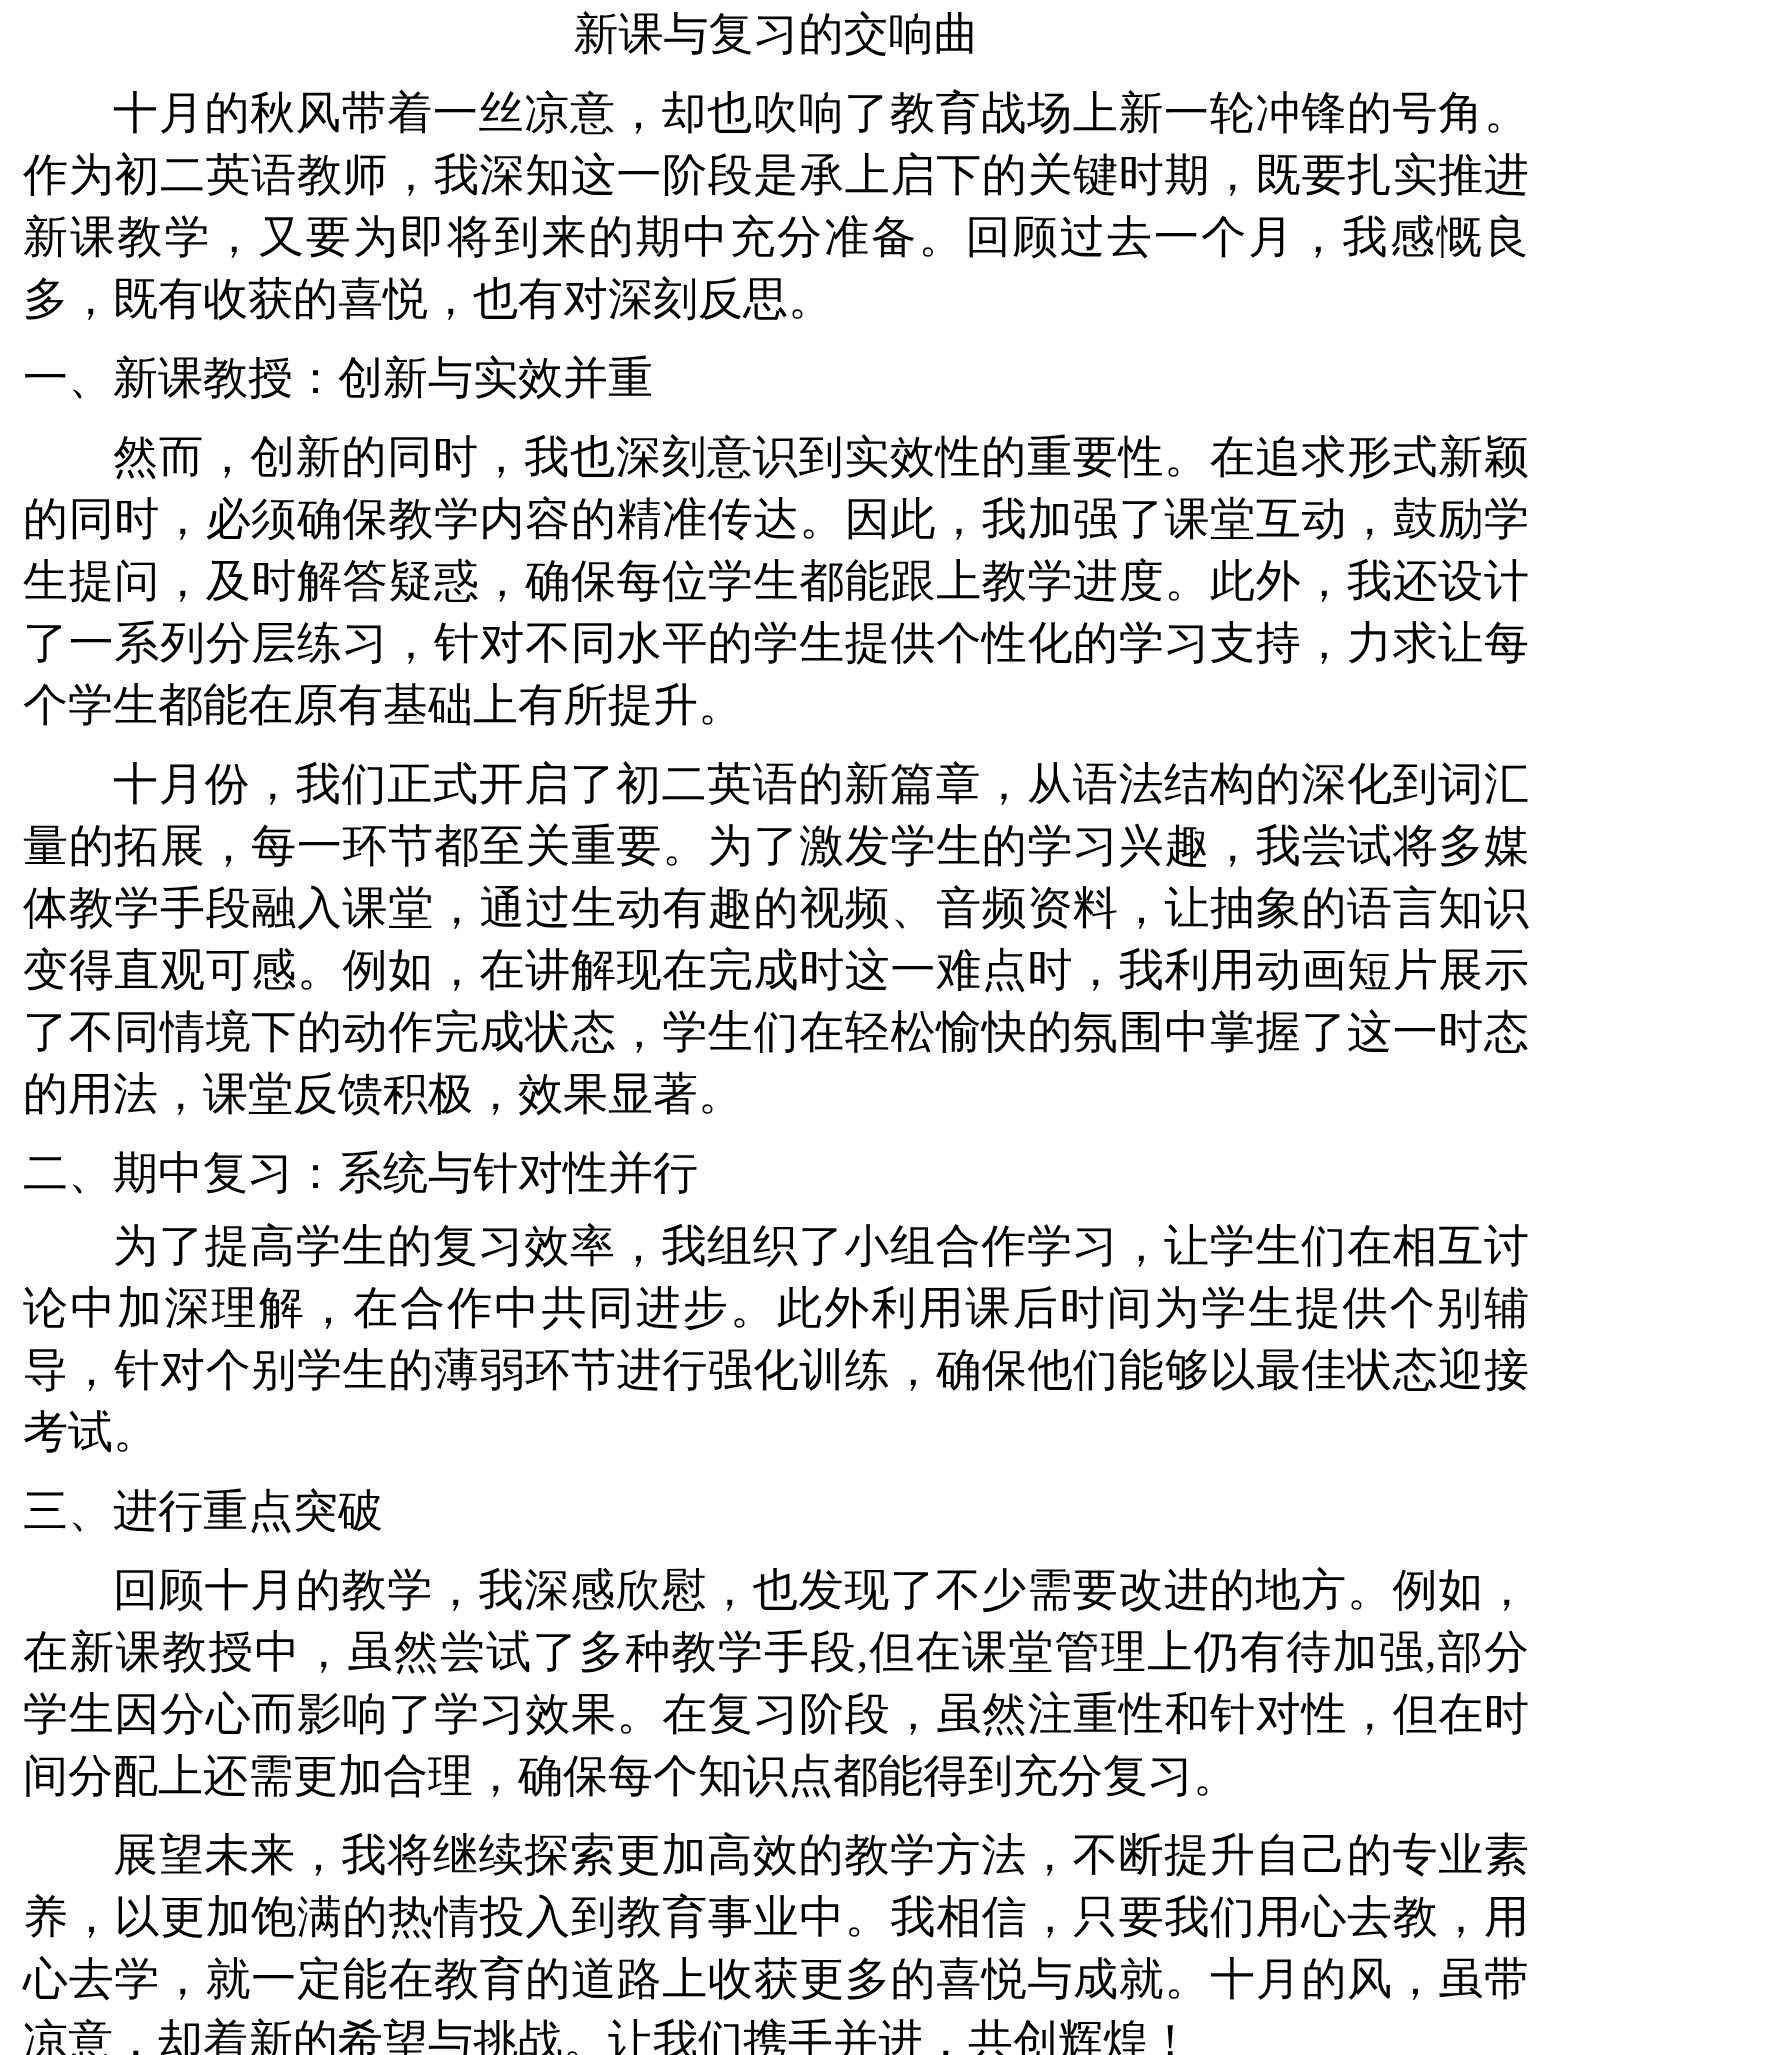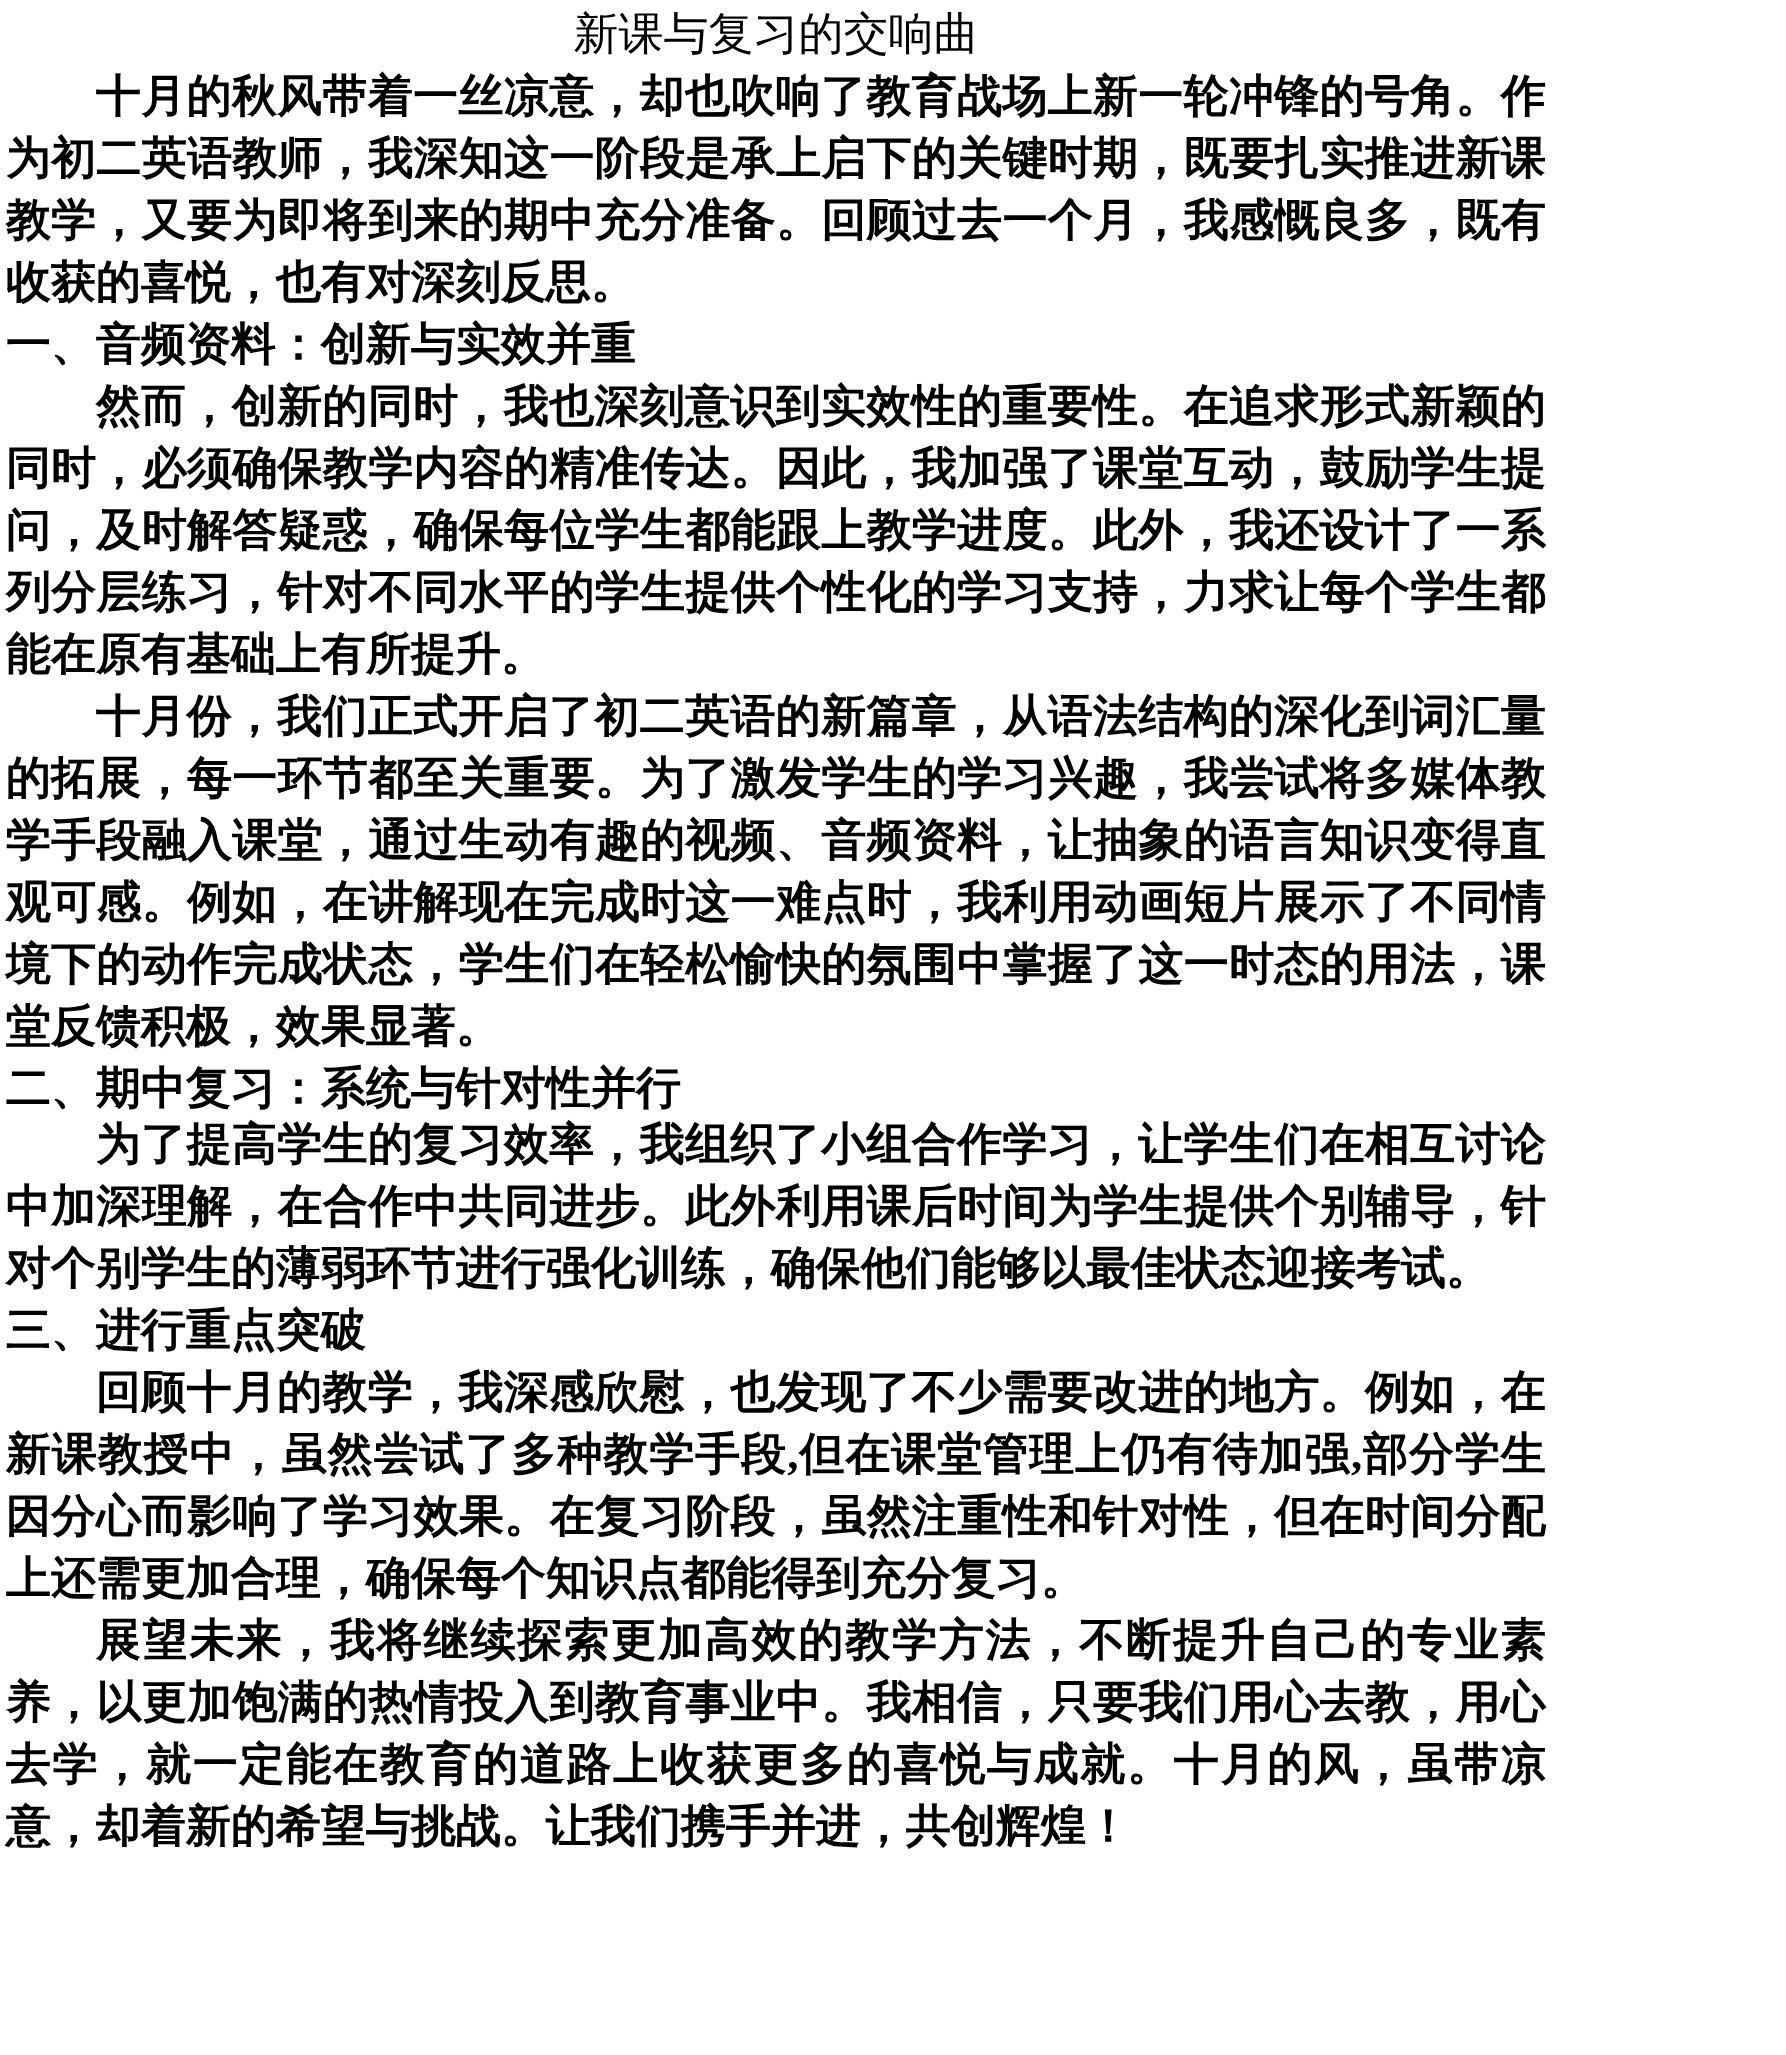--- a/index.html
+++ b/index.html
@@ -26,46 +26,45 @@
     margin: 0;
     text-align: center;
     font-size: 45px;
     font-weight: normal;
   }
   .byline {
     margin: 0;
     text-align: right;
   }
   .doc-body p {
-    margin: 0;
+    margin: 17px;
     text-align: justify;
     text-justify: inter-ideograph;
     word-break: break-all;
     overflow-wrap: anywhere;
-    font-weight: bold;
   }
   .doc-body p.paragraph {
     text-indent: 2em;
   }
   .doc-body p.heading {
     text-indent: 0;
     text-align: left;
   }
   .doc-body p.tight {
     margin-top: -6.5px;
   }
 </style>
 </head>
 <body style="background: rgb(255, 255, 255); color: rgb(0, 0, 0);">
 
 <div class="page">
   <h1 class="doc-title">新课与复习的交响曲</h1>
   <div class="doc-body">
       <p class="paragraph">十月的秋风带着一丝凉意，却也吹响了教育战场上新一轮冲锋的号角。作为初二英语教师，我深知这一阶段是承上启下的关键时期，既要扎实推进新课教学，又要为即将到来的期中充分准备。回顾过去一个月，我感慨良多，既有收获的喜悦，也有对深刻反思。</p>
-      <p class="heading">一、音频资料：创新与实效并重</p>
+      <p class="heading">一、新课教授：创新与实效并重</p>
       <p class="paragraph">然而，创新的同时，我也深刻意识到实效性的重要性。在追求形式新颖的同时，必须确保教学内容的精准传达。因此，我加强了课堂互动，鼓励学生提问，及时解答疑惑，确保每位学生都能跟上教学进度。此外，我还设计了一系列分层练习，针对不同水平的学生提供个性化的学习支持，力求让每个学生都能在原有基础上有所提升。</p>
       <p class="paragraph">十月份，我们正式开启了初二英语的新篇章，从语法结构的深化到词汇量的拓展，每一环节都至关重要。为了激发学生的学习兴趣，我尝试将多媒体教学手段融入课堂，通过生动有趣的视频、音频资料，让抽象的语言知识变得直观可感。例如，在讲解现在完成时这一难点时，我利用动画短片展示了不同情境下的动作完成状态，学生们在轻松愉快的氛围中掌握了这一时态的用法，课堂反馈积极，效果显著。</p>
       <p class="heading">二、期中复习：系统与针对性并行</p>
       <p class="paragraph tight">为了提高学生的复习效率，我组织了小组合作学习，让学生们在相互讨论中加深理解，在合作中共同进步。此外利用课后时间为学生提供个别辅导，针对个别学生的薄弱环节进行强化训练，确保他们能够以最佳状态迎接考试。</p>
       <p class="heading">三、进行重点突破</p>
       <p class="paragraph">回顾十月的教学，我深感欣慰，也发现了不少需要改进的地方。例如，在新课教授中，虽然尝试了多种教学手段,但在课堂管理上仍有待加强,部分学生因分心而影响了学习效果。在复习阶段，虽然注重性和针对性，但在时间分配上还需更加合理，确保每个知识点都能得到充分复习。</p>
       <p class="paragraph">展望未来，我将继续探索更加高效的教学方法，不断提升自己的专业素养，以更加饱满的热情投入到教育事业中。我相信，只要我们用心去教，用心去学，就一定能在教育的道路上收获更多的喜悦与成就。十月的风，虽带凉意，却着新的希望与挑战。让我们携手并进，共创辉煌！</p>
     </div>
 </div>
 

